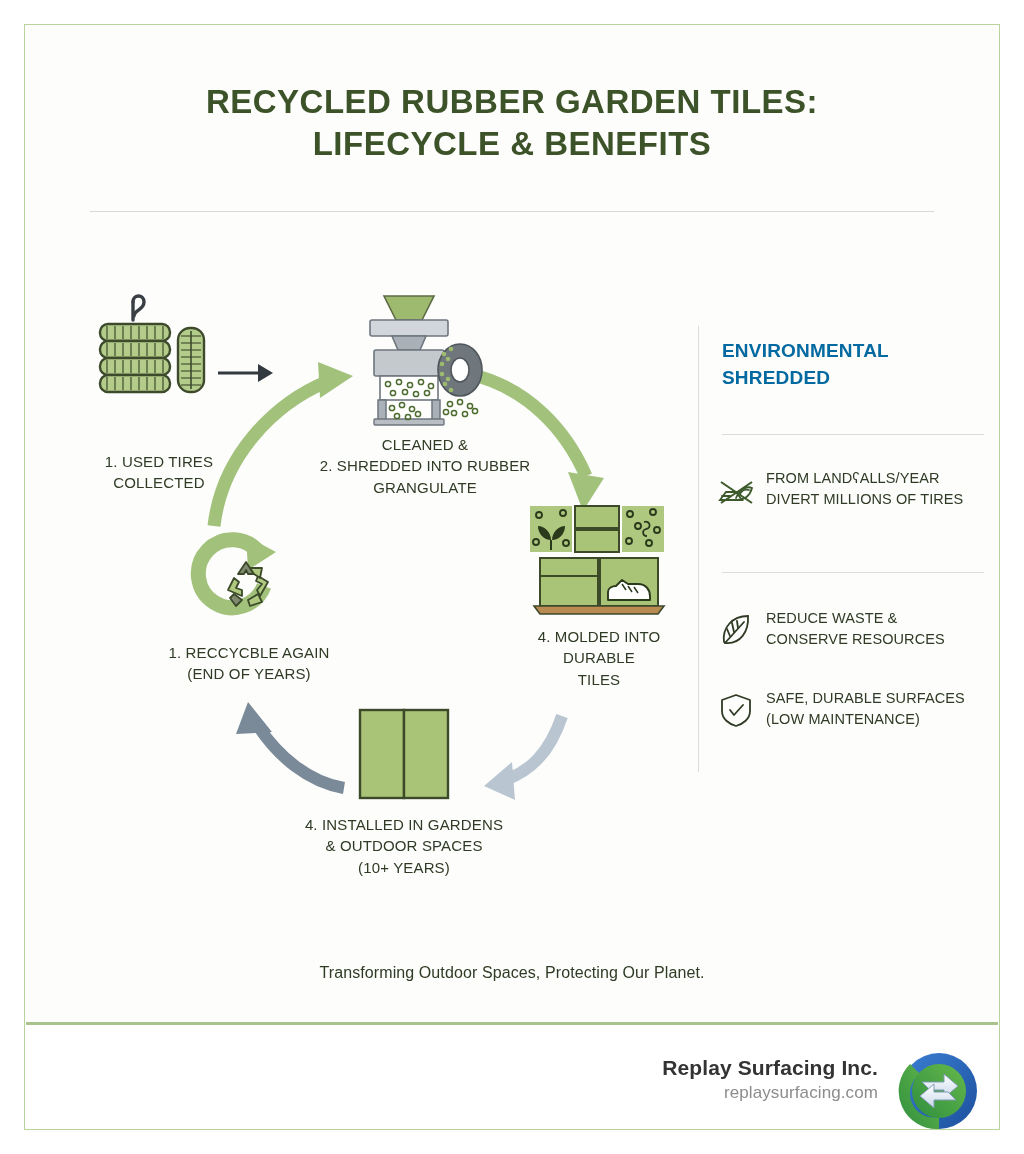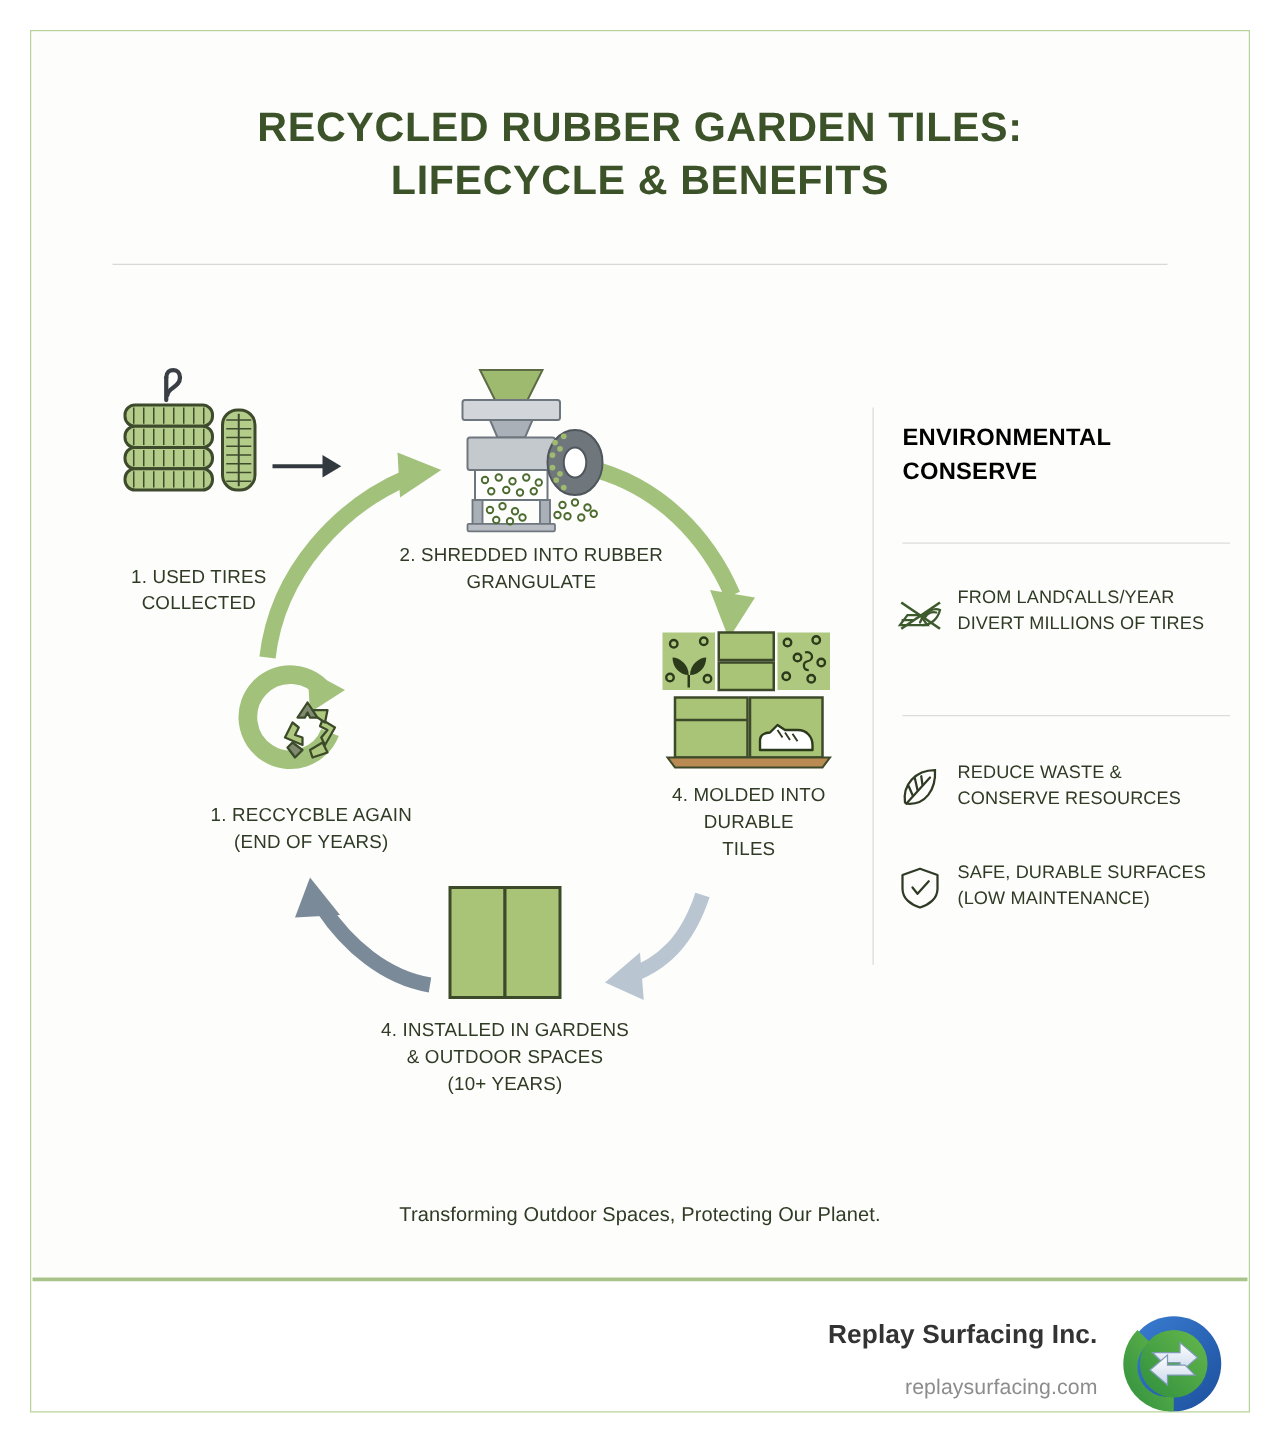--- a/index.html
+++ b/index.html
@@ -93,21 +93,21 @@
   .bench-divider {
     position:absolute;
     left:24px; top:300px;
     width:1px; height:446px;
     background:#dcdcd8;
   }
   .bench-title {
     position:absolute;
     left:48px; top:312px;
     width:260px;
-    color:#000000;
+    color:#0369a1;
     font-size:19px;
     font-weight:bold;
     line-height:1.42;
     letter-spacing:.2px;
   }
   .bench-rule {
     position:absolute;
     left:48px; top:408px;
     width:262px; height:1px;
     background:#dcdcd8;
@@ -167,21 +167,21 @@
   .footer-name {
     color:#333333;
     font-size:21px;
     font-weight:bold;
     letter-spacing:.1px;
     margin-left:17px;
   }
   .footer-url {
     color:#8c8c8c;
     font-size:17px;
-    margin-top:20px;
+    margin-top:3px;
     letter-spacing:.1px;
   }
   .footer-logo {
     position:absolute;
     right:18px; top:14px;
     width:82px; height:82px;
   }
 </style>
 </head>
 <body>
@@ -361,20 +361,21 @@
                 <circle cx="112" cy="116" r="2.6"></circle>
               <circle cx="122" cy="120" r="2.6"></circle>
                 <circle cx="106" cy="127" r="2.6"></circle>
               <circle cx="117" cy="128" r="2.6"></circle>
                 <circle cx="127" cy="125" r="2.6"></circle>
               <circle cx="98" cy="126" r="2.6"></circle>
             </g>
           </svg>
         </div>
         <div class="node-label">
+          <div>CLEANED &amp;</div>
           <div>2. SHREDDED INTO RUBBER</div>
           <div>GRANGULATE</div>
         </div>
       </div>
 
       <div class="node" id="node-tiles">
         <div class="node-icon" style="left:18px; top:0;">
           <svg width="150" height="124" viewBox="0 0 150 124">
 
             <rect x="8" y="10" width="42" height="46" fill="#aec97f"></rect>
@@ -464,21 +465,21 @@
         </div>
       </div>
 
     </div>
 
     <div class="bench">
       <div class="bench-divider"></div>
 
       <div class="bench-title">
         <div>ENVIRONMENTAL</div>
-        <div>CONSERVE</div>
+        <div>SHREDDED</div>
       </div>
 
       <div class="bench-rule"></div>
       <div class="bench-rule2"></div>
 
       <div class="benefit" id="benefit-0">
         <div class="b-icon">
           <svg width="40" height="40" viewBox="0 0 40 40">
             <g fill="none" stroke="#3d5a2c" stroke-width="1.8" stroke-linecap="round">
               <path d="M4 30 L10 22 L20 22 L26 30 Z"></path>

